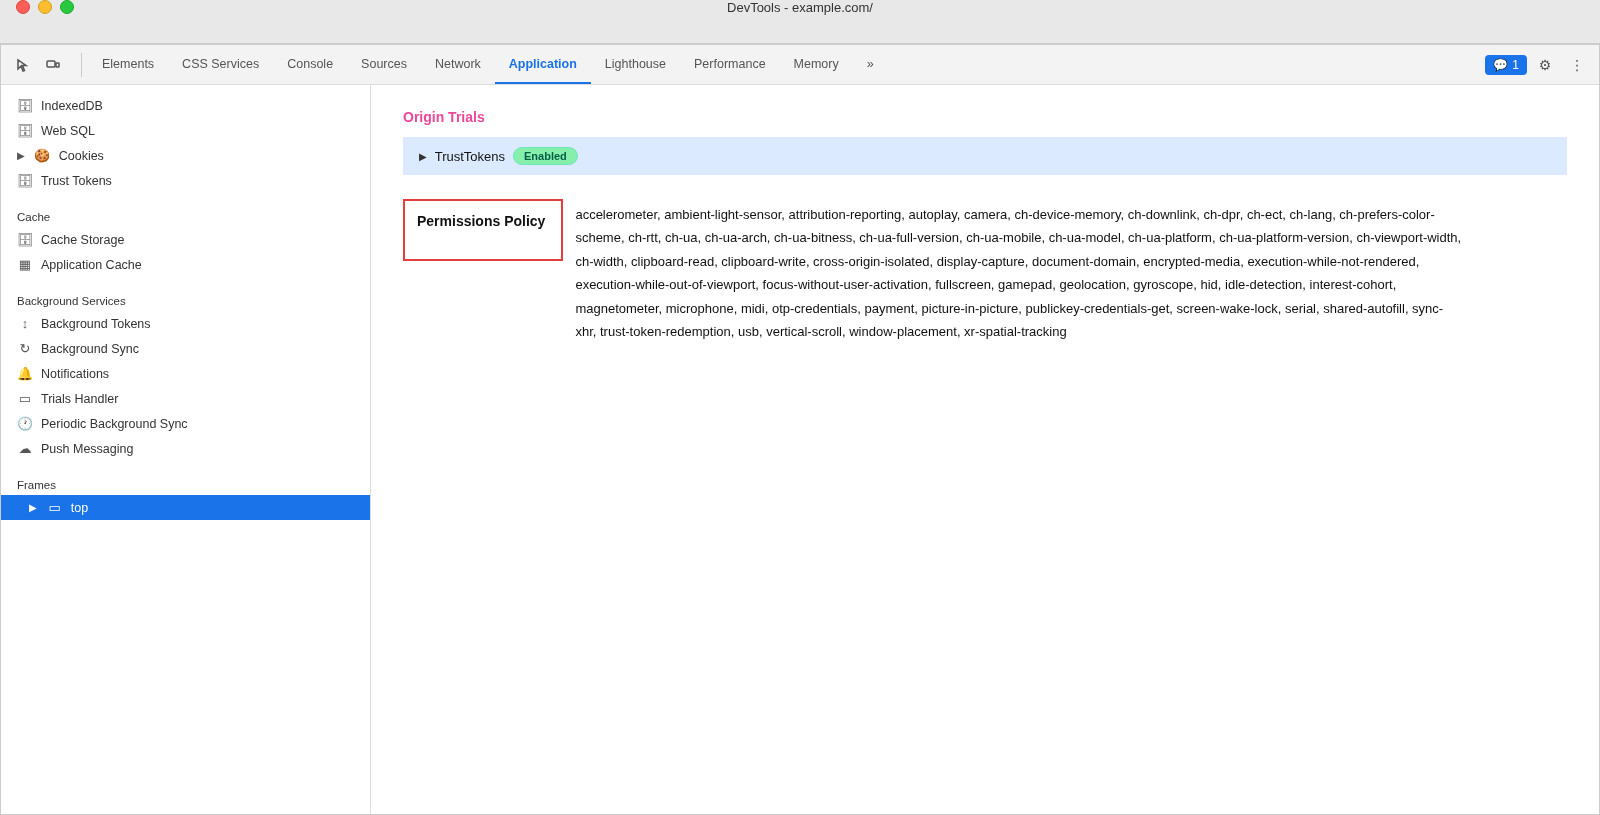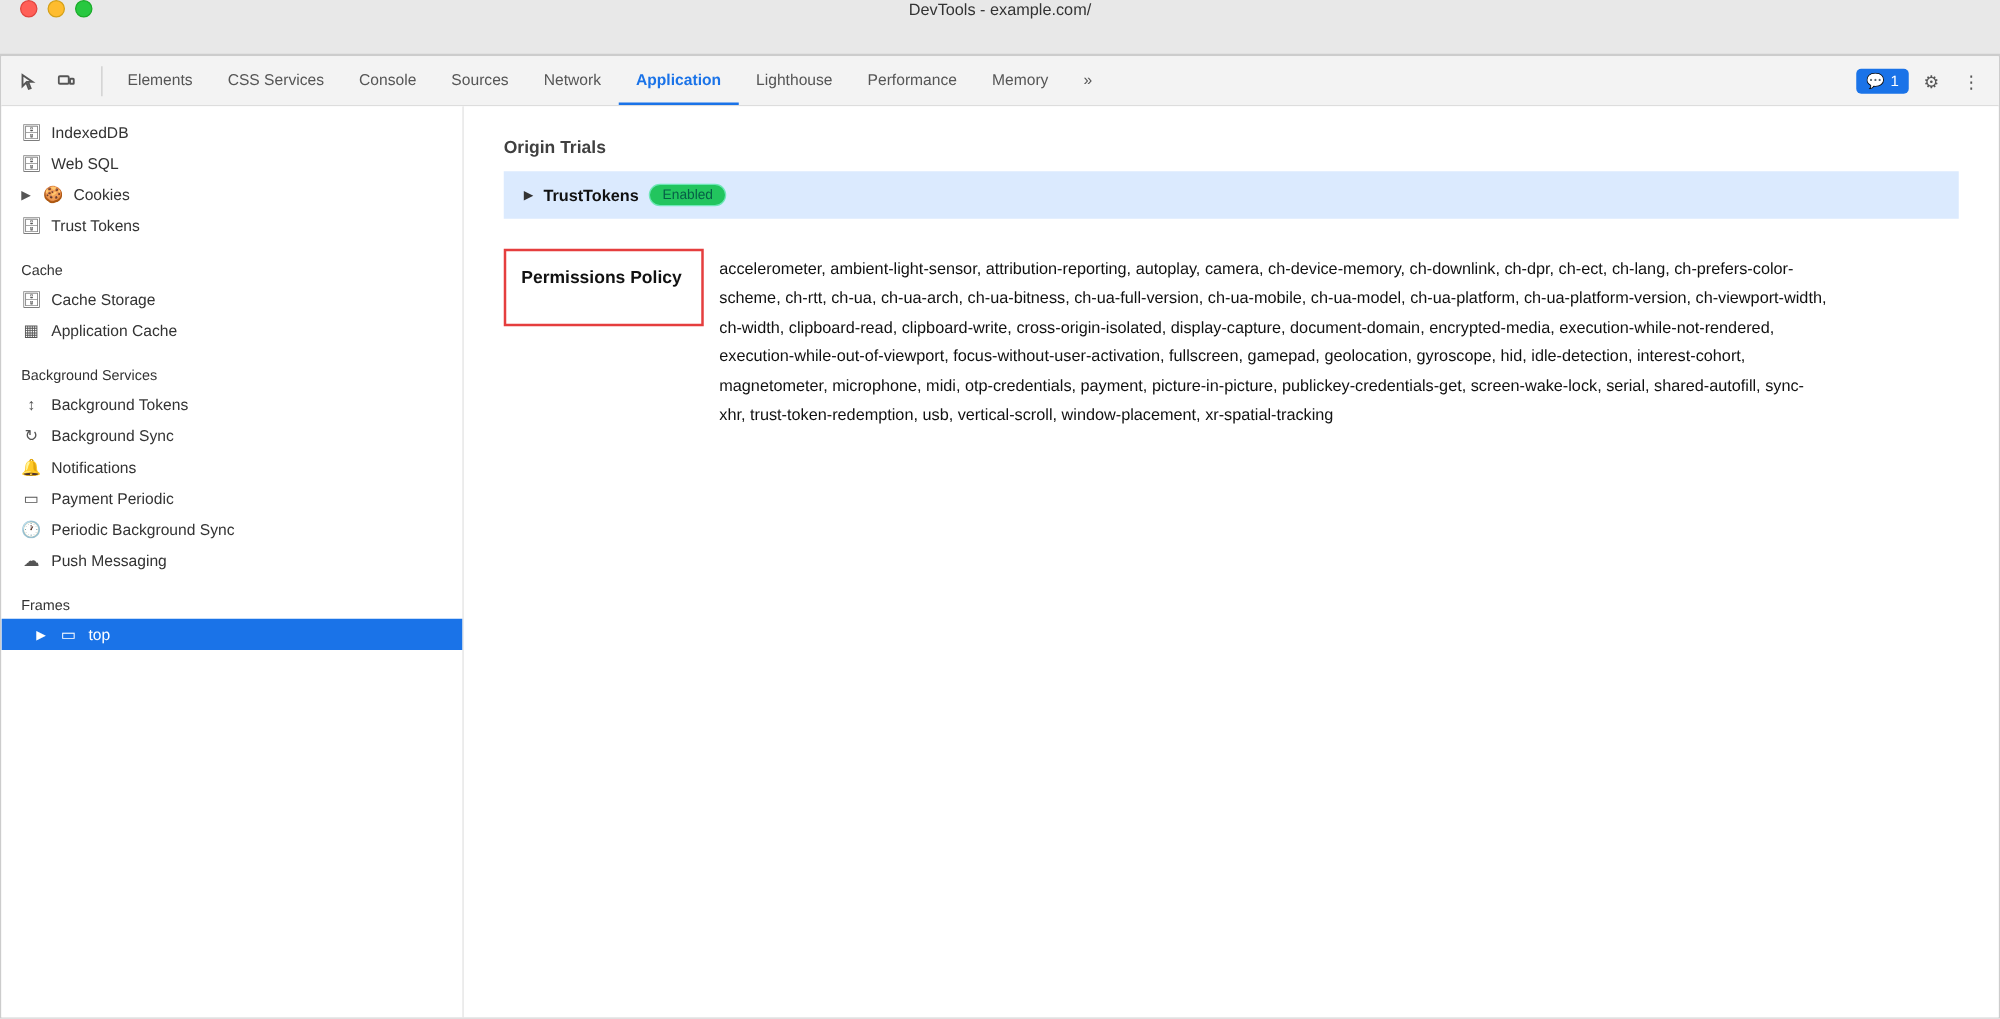--- a/index.html
+++ b/index.html
@@ -211,21 +211,21 @@
     .content-panel {
       flex: 1;
       overflow-y: auto;
       padding: 24px 32px;
       background: #fff;
     }
 
     .section-title {
       font-size: 14px;
       font-weight: 700;
-      color: #404040;
+      color: #ec4899;
       margin-bottom: 12px;
     }
 
     
     .origin-trial-row {
       background: #dbeafe;
       border: none;
       padding: 10px 16px;
       display: flex;
       align-items: center;
@@ -233,30 +233,30 @@
       margin-bottom: 24px;
       cursor: pointer;
     }
     .origin-trial-arrow {
       font-size: 10px;
       color: #333;
     }
     .origin-trial-name {
       font-size: 13px;
       color: #111;
-      font-weight: 700;
+      font-weight: 400;
     }
     .enabled-badge {
-      background: #22c55e;
+      background: #86efac;
       color: #065f46;
       border: 1px solid #6ee7b7;
       border-radius: 12px;
       padding: 2px 10px;
       font-size: 11px;
-      font-weight: 400;
+      font-weight: 700;
     }
     .permissions-header {
       font-size: 14px;
       font-weight: 700;
       color: #111;
       margin-bottom: 16px;
     }
     .permissions-row {
       display: flex;
       align-items: flex-start;
@@ -389,21 +389,21 @@
       <div class="sidebar-item-expandable">
         <span class="sidebar-icon">↻</span>
         <span>Background Sync</span>
       </div>
       <div class="sidebar-item-expandable">
         <span class="sidebar-icon">🔔</span>
         <span>Notifications</span>
       </div>
       <div class="sidebar-item-expandable">
         <span class="sidebar-icon">▭</span>
-        <span>Payment Periodic</span>
+        <span>Trials Handler</span>
       </div>
       <div class="sidebar-item-expandable">
         <span class="sidebar-icon">🕐</span>
         <span>Periodic Background Sync</span>
       </div>
       <div class="sidebar-item-expandable">
         <span class="sidebar-icon">☁</span>
         <span>Push Messaging</span>
       </div>
 

